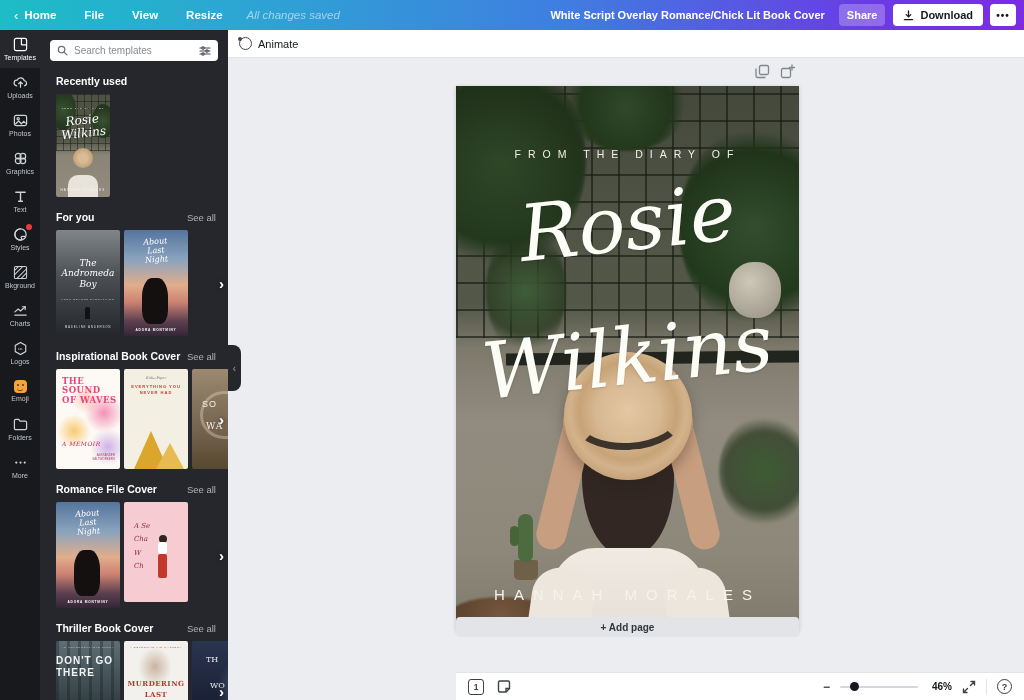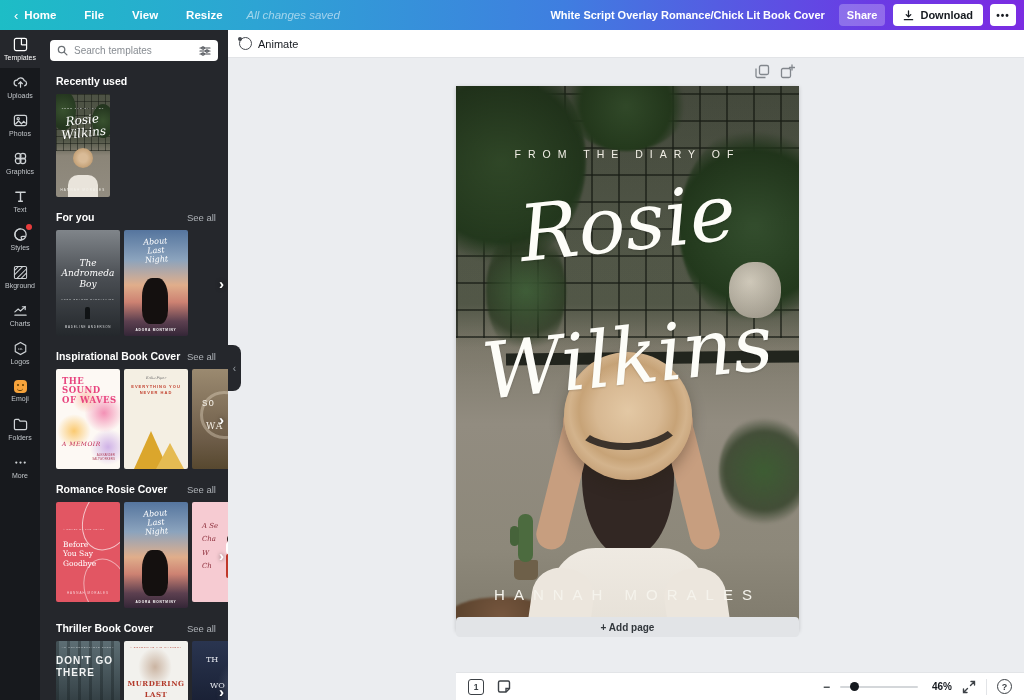--- a/index.html
+++ b/index.html
@@ -140,21 +140,21 @@
   .t-everything .ttl { position:absolute; top:15px; width:100%; text-align:center; color:#c2402e;
      font-size:4px; font-weight:700; letter-spacing:1px; line-height:1.6; }
   .t-everything .m1 { position:absolute; left:10px; bottom:0; width:0; height:0;
      border-left:17px solid transparent; border-right:17px solid transparent; border-bottom:38px solid #dba62c; }
   .t-everything .m2 { position:absolute; left:32px; bottom:0; width:0; height:0;
      border-left:14px solid transparent; border-right:14px solid transparent; border-bottom:26px solid #e5bb52; }
 
   .t-sepia { width:64px; height:100px; background:linear-gradient(180deg,#9b8a70,#6e5d49 70%,#57482f); }
   .t-sepia .ring { position:absolute; left:8px; top:22px; width:48px; height:48px; border-radius:50%;
      border:3px solid rgba(240,230,210,.35); }
-  .t-sepia .w1 { position:absolute; left:10px; top:30px; color:#f4efe6; font-family:Liberation Mono, monospace;
+  .t-sepia .w1 { position:absolute; left:10px; top:30px; color:#f4efe6; font-family:Liberation Sans, sans-serif;
      font-size:9px; letter-spacing:1px; }
   .t-sepia .w2 { position:absolute; left:14px; top:52px; color:#f4efe6; font-family:"DejaVu Serif",serif;
      font-size:9px; letter-spacing:1px; }
 
   .t-goodbye { width:64px; height:100px; background:#e25663; }
   .t-goodbye .line1 { position:absolute; right:-14px; top:-20px; width:50px; height:70px;
      border:1px solid rgba(255,255,255,.65); border-radius:50%; transform:rotate(25deg); }
   .t-goodbye .line2 { position:absolute; right:-8px; bottom:-16px; width:44px; height:60px;
      border:1px solid rgba(255,255,255,.5); border-radius:50%; transform:rotate(-15deg); }
   .t-goodbye .kick { position:absolute; top:26px; left:7px; font-size:2.5px; letter-spacing:.6px; color:#f8d7da; }
@@ -479,31 +479,24 @@
     </div>
     <div class="thumb t-sepia">
       <div class="ring"></div>
       <div class="w1">SO</div>
       <div class="w2">WA</div>
     </div>
     <span class="row-chev">›</span>
   </div>
 
   <div class="sec-head">
-    <span class="sec-title">Romance Rosie Cover</span>
+    <span class="sec-title">Romance File Cover</span>
     <span class="see-all">See all</span>
   </div>
   <div class="thumb-row">
-    <div class="thumb t-goodbye">
-      <div class="line1"></div>
-      <div class="line2"></div>
-      <div class="kick">A NOVEL OF THE HEART</div>
-      <div class="ttl"><span>Before</span><br><span>You Say</span><br><span>Goodbye</span></div>
-      <div class="auth">HANNAH MORALES</div>
-    </div>
     <div class="thumb t-lastnight">
       <div class="ttl"><span>About</span><br><span>Last</span><br><span>Night</span></div>
       <div class="couple"></div>
       <div class="auth">ADORA MONTMINY</div>
     </div>
     <div class="thumb t-secondchance">
       <div class="ttl"><span>A Se</span><br><span>Cha</span><br><span>W</span><br><span>Ch</span></div>
       <div class="girl-hair"></div>
       <div class="girl-top"></div>
       <div class="girl-pants"></div>

